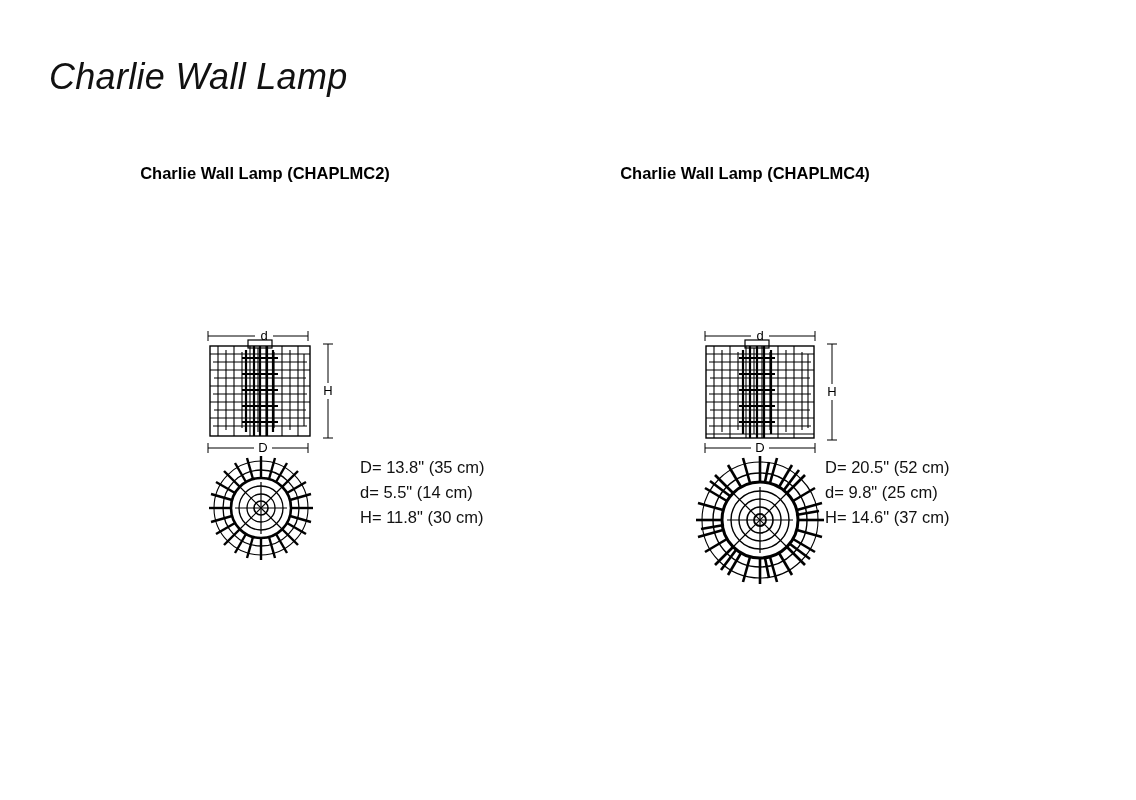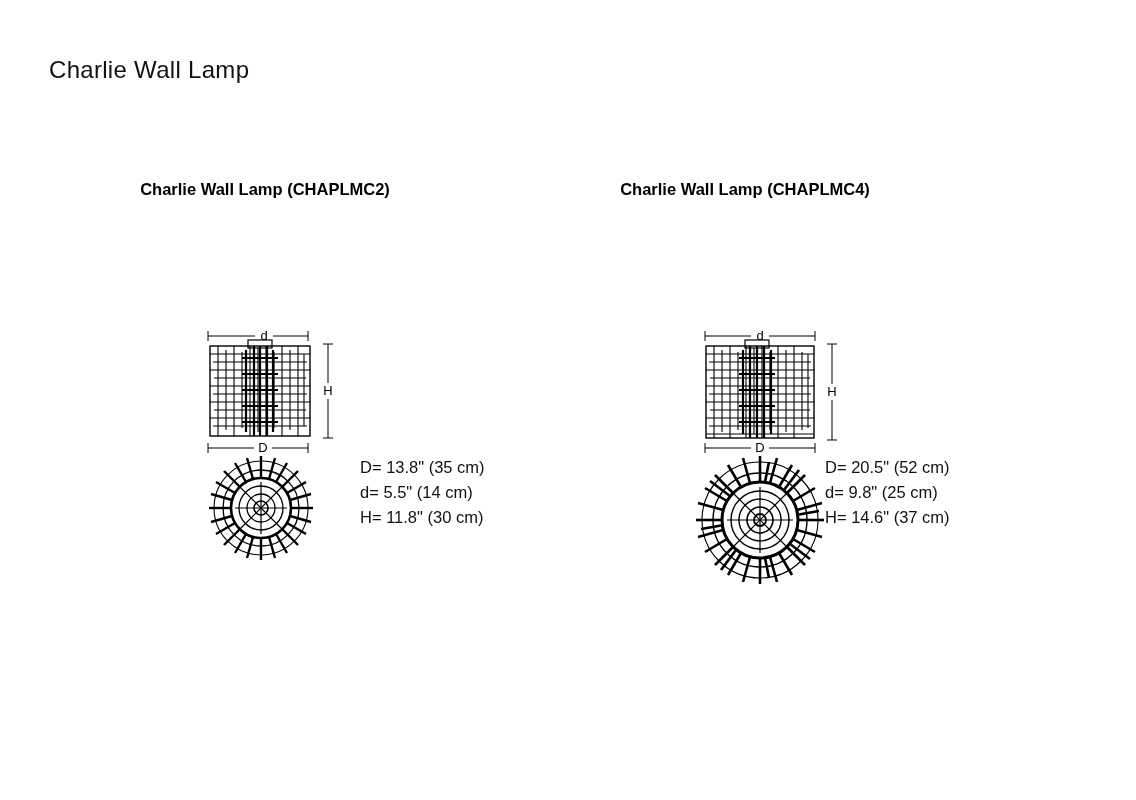--- a/index.html
+++ b/index.html
@@ -12,45 +12,45 @@
     height: 800px;
     position: relative;
     font-family: "Liberation Sans", sans-serif;
     color: #111111;
     overflow: hidden;
   }
   .page-title {
     position: absolute;
     left: 49px;
     top: 56px;
-    font-size: 24px;
+    font-size: 36px;
     font-weight: 400;
     letter-spacing: 0.3px;
     color: #111111;
     white-space: nowrap;
+    font-style: italic;
   }
   .variant {
     position: absolute;
     top: 150px;
     width: 500px;
   }
   .variant-a { left: 60px; }
   .variant-b { left: 540px; }
 
   .variant-title {
     position: absolute;
     top: 14px;
     left: 0;
     width: 410px;
     text-align: center;
     font-size: 16.5px;
     font-weight: bold;
     color: #000000;
     white-space: nowrap;
-    margin-top: 16px;
   }
 
   .drawing {
     position: absolute;
     top: 80px;
     left: 0;
     width: 410px;
     height: 330px;
   }
 

